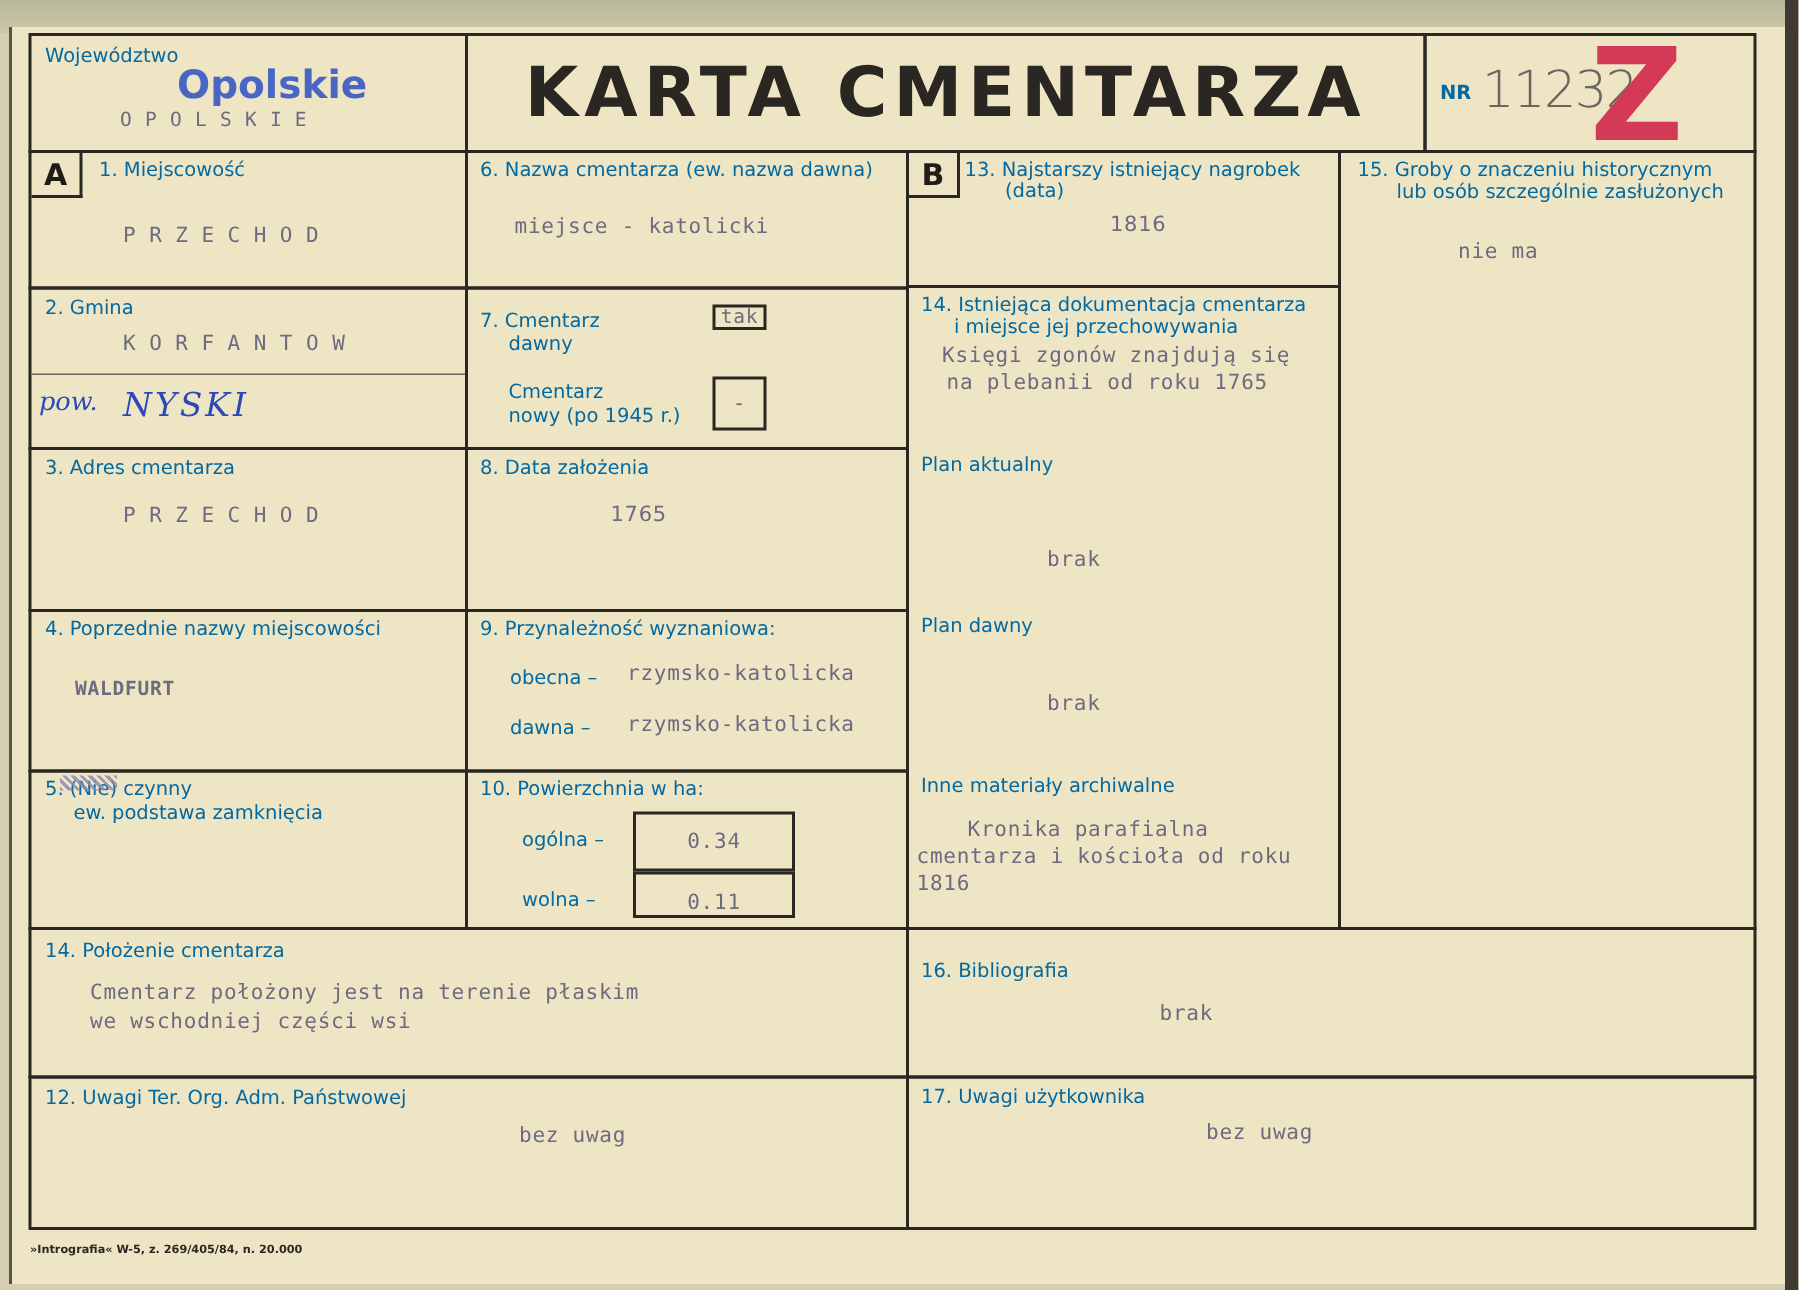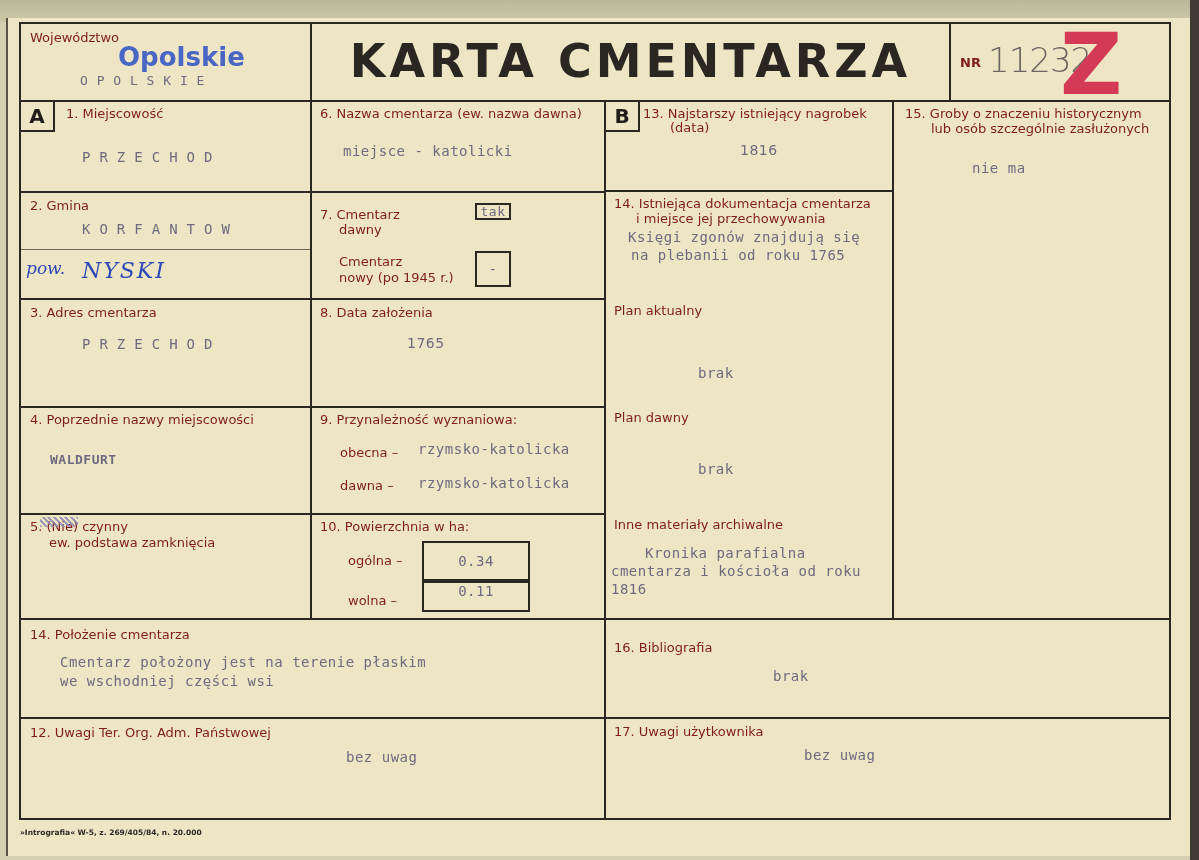--- a/index.html
+++ b/index.html
@@ -20,21 +20,21 @@
   }
   .rightedge {
     position: absolute; left: 1190px; top: 0; width: 9px; height: 860px;
     background: #3f3a33;
   }
   .box {
     position: absolute; box-sizing: border-box;
     border: 2px solid #2b2722;
   }
   .lbl {
-    position: absolute; font-size: 13px; color: #7f1d1d; line-height: 15px;
+    position: absolute; font-size: 13px; color: #0369a1; line-height: 15px;
     white-space: nowrap;
   }
   .typed {
     position: absolute; font-family: "DejaVu Sans Mono", monospace;
     color: #6e6a80; font-size: 14px; white-space: nowrap; letter-spacing: 0.5px;
   }
   .spaced { letter-spacing: 9px; }
   .letterbox {
     position: absolute; box-sizing: border-box; width: 34px; height: 30px;
     border-right: 2px solid #2b2722; border-bottom: 2px solid #2b2722;
@@ -143,21 +143,21 @@
 <span class="lbl" style="left:49px;top:535px;">ew. podstawa zamknięcia</span>
 <span style="position:absolute;left:40px;top:517px;width:38px;height:10px;background:repeating-linear-gradient(45deg,#8b88b0 0 2px,transparent 2px 4px);opacity:.8;"></span>
 
 <div class="box" style="left:310px;top:513px;width:296px;height:107px;"></div>
 <span class="lbl" style="left:320px;top:519px;">10. Powierzchnia w ha:</span>
 <span class="lbl" style="left:348px;top:553px;">ogólna –</span>
 <div class="smallbox" style="left:422px;top:541px;width:108px;height:40px;">
   <span class="typed" style="position:static;">0.34</span>
 </div>
 <span class="lbl" style="left:348px;top:593px;">wolna –</span>
-<div class="smallbox" style="left:422px;top:581px;width:108px;height:31px;align-items:flex-start;">
+<div class="smallbox" style="left:422px;top:581px;width:108px;height:31px;align-items:flex-end;">
   <span class="typed" style="position:static;">0.11</span>
 </div>
 
 <div class="box" style="left:604px;top:100px;width:290px;height:92px;"></div>
 <div class="letterbox" style="left:606px;top:102px;">B</div>
 <span class="lbl" style="left:643px;top:106px;">13. Najstarszy istniejący nagrobek</span>
 <span class="lbl" style="left:670px;top:120px;">(data)</span>
 <span class="typed" style="left:740px;top:142px;font-family:'DejaVu Sans',sans-serif;">1816</span>
 
 <div class="box" style="left:604px;top:190px;width:290px;height:430px;"></div>

